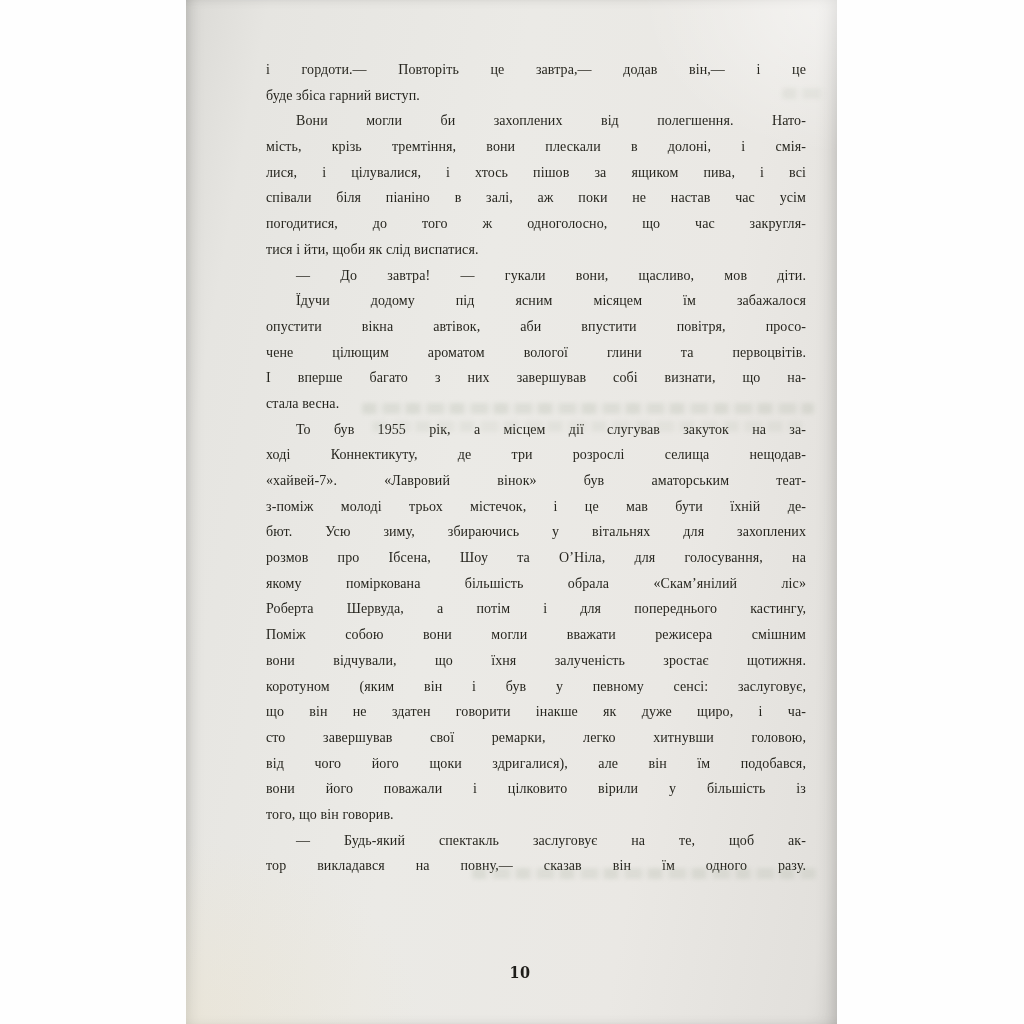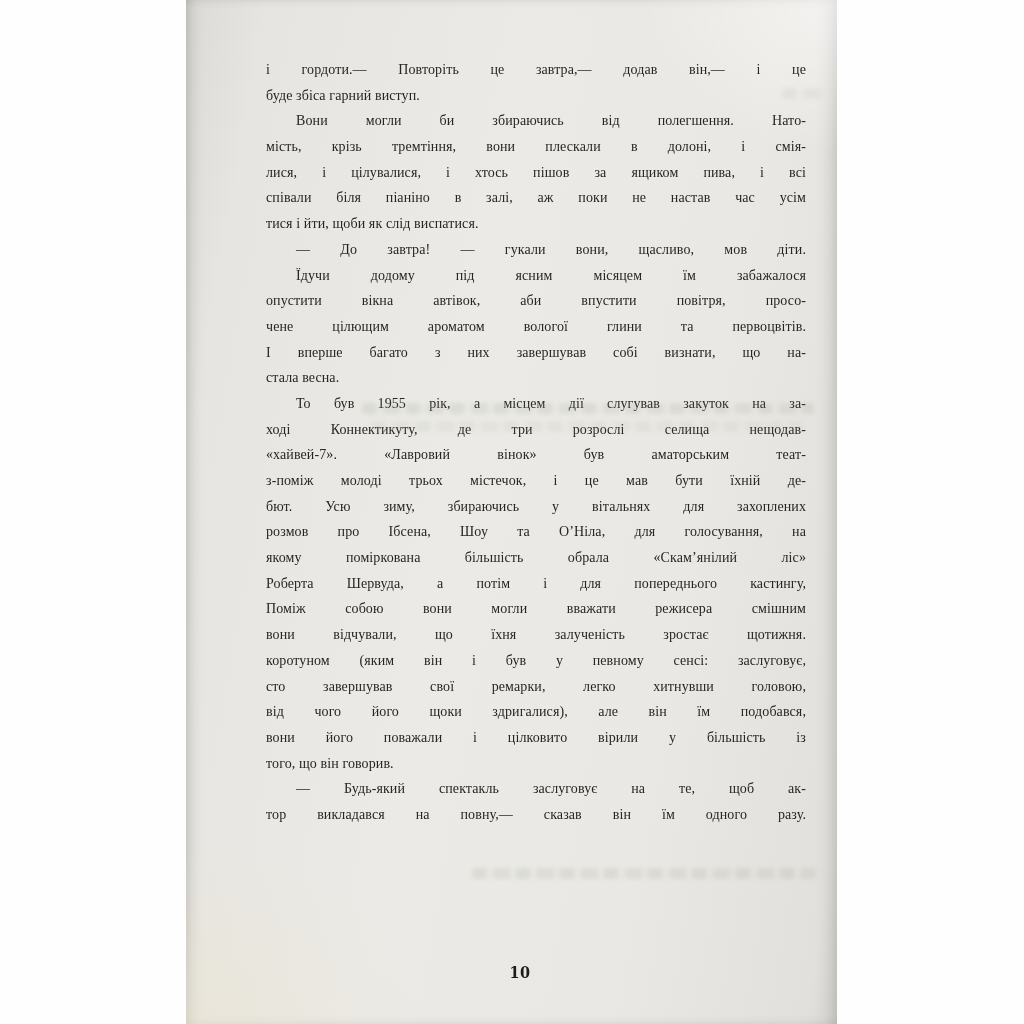--- a/index.html
+++ b/index.html
@@ -103,42 +103,44 @@
 </style>
 </head>
 <body>
 
 <div class="photo">
   <div class="page">
 
     <div class="text-block">
         <div class="line j">і гордоти.— Повторіть це завтра,— додав він,— і це</div>
         <div class="line end">буде збіса гарний виступ.</div>
-        <div class="line j ind">Вони могли би збираючись від полегшення. Нато-</div>
+        <div class="line j ind">Вони могли би захоплених від полегшення. Нато-</div>
         <div class="line j">мість, крізь тремтіння, вони плескали в долоні, і смія-</div>
         <div class="line j">лися, і цілувалися, і хтось пішов за ящиком пива, і всі</div>
         <div class="line j">співали біля піаніно в залі, аж поки не настав час усім</div>
+        <div class="line j">погодитися, до того ж одноголосно, що час закругля-</div>
         <div class="line end">тися і йти, щоби як слід виспатися.</div>
         <div class="line j ind">— До завтра! — гукали вони, щасливо, мов діти.</div>
         <div class="line j ind">Їдучи додому під ясним місяцем їм забажалося</div>
         <div class="line j">опустити вікна автівок, аби впустити повітря, просо-</div>
         <div class="line j">чене цілющим ароматом вологої глини та первоцвітів.</div>
         <div class="line j">І вперше багато з них завершував собі визнати, що на-</div>
         <div class="line end">стала весна.</div>
         <div class="line j ind">То був 1955 рік, а місцем дії слугував закуток на за-</div>
         <div class="line j">ході Коннектикуту, де три розрослі селища нещодав-</div>
         <div class="line j">«хайвей-7». «Лавровий вінок» був аматорським теат-</div>
         <div class="line j">з-поміж молоді трьох містечок, і це мав бути їхній де-</div>
         <div class="line j">бют. Усю зиму, збираючись у вітальнях для захоплених</div>
         <div class="line j">розмов про Ібсена, Шоу та О’Ніла, для голосування, на</div>
         <div class="line j">якому поміркована більшість обрала «Скам’янілий ліс»</div>
         <div class="line j">Роберта Шервуда, а потім і для попереднього кастингу,</div>
         <div class="line j">Поміж собою вони могли вважати режисера смішним</div>
         <div class="line j">вони відчували, що їхня залученість зростає щотижня.</div>
         <div class="line j">коротуном (яким він і був у певному сенсі: заслуговує,</div>
+        <div class="line j">що він не здатен говорити інакше як дуже щиро, і ча-</div>
         <div class="line j">сто завершував свої ремарки, легко хитнувши головою,</div>
         <div class="line j">від чого його щоки здригалися), але він їм подобався,</div>
         <div class="line j">вони його поважали і цілковито вірили у більшість із</div>
         <div class="line end">того, що він говорив.</div>
         <div class="line j ind">— Будь-який спектакль заслуговує на те, щоб ак-</div>
         <div class="line j">тор викладався на повну,— сказав він їм одного разу.</div>
       </div>
 
     <div class="ghost ghost-1"></div>
     <div class="ghost ghost-2"></div>

